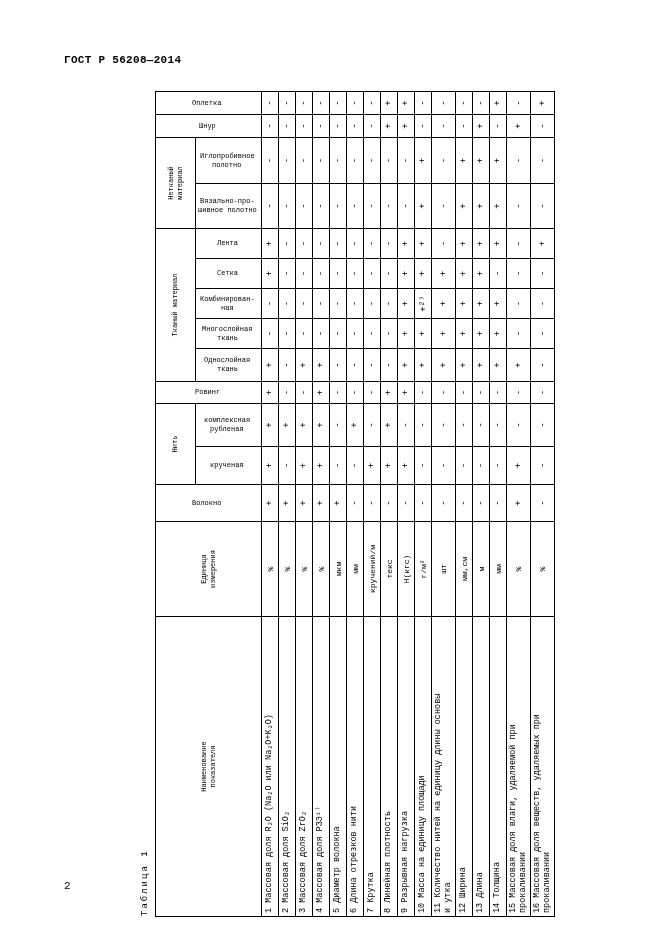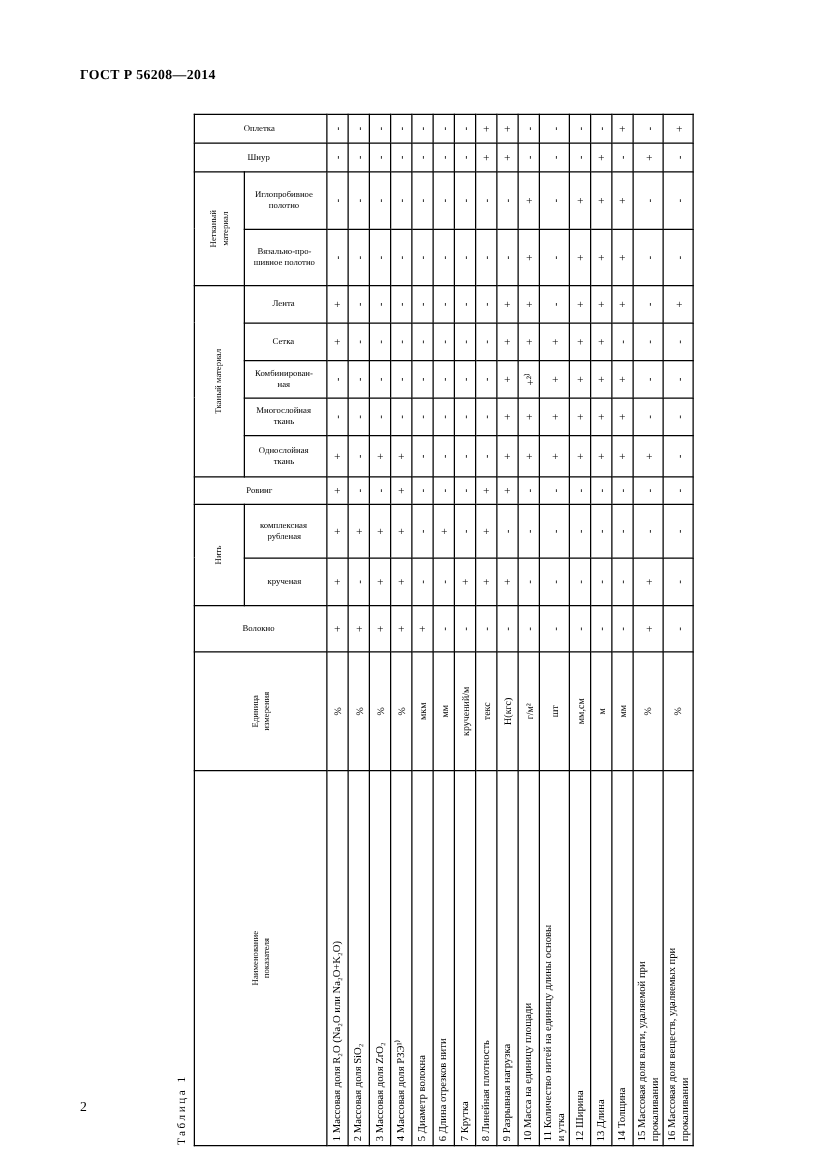--- a/index.html
+++ b/index.html
@@ -3,21 +3,21 @@
 <meta charset="utf-8">
 <style>
   * { margin: 0; padding: 0; box-sizing: border-box; }
   html, body { background: #ffffff; }
   .page {
     position: relative;
     width: 642px;
     height: 935px;
     background: #ffffff;
     overflow: hidden;
-    font-family: Liberation Serif, serif;
+    font-family: Liberation Mono, monospace;
     color: #000;
   }
   .gost-header {
     position: absolute;
     left: 64px;
     top: 54px;
     font-size: 11px;
     font-weight: bold;
     letter-spacing: 0.3px;
   }

